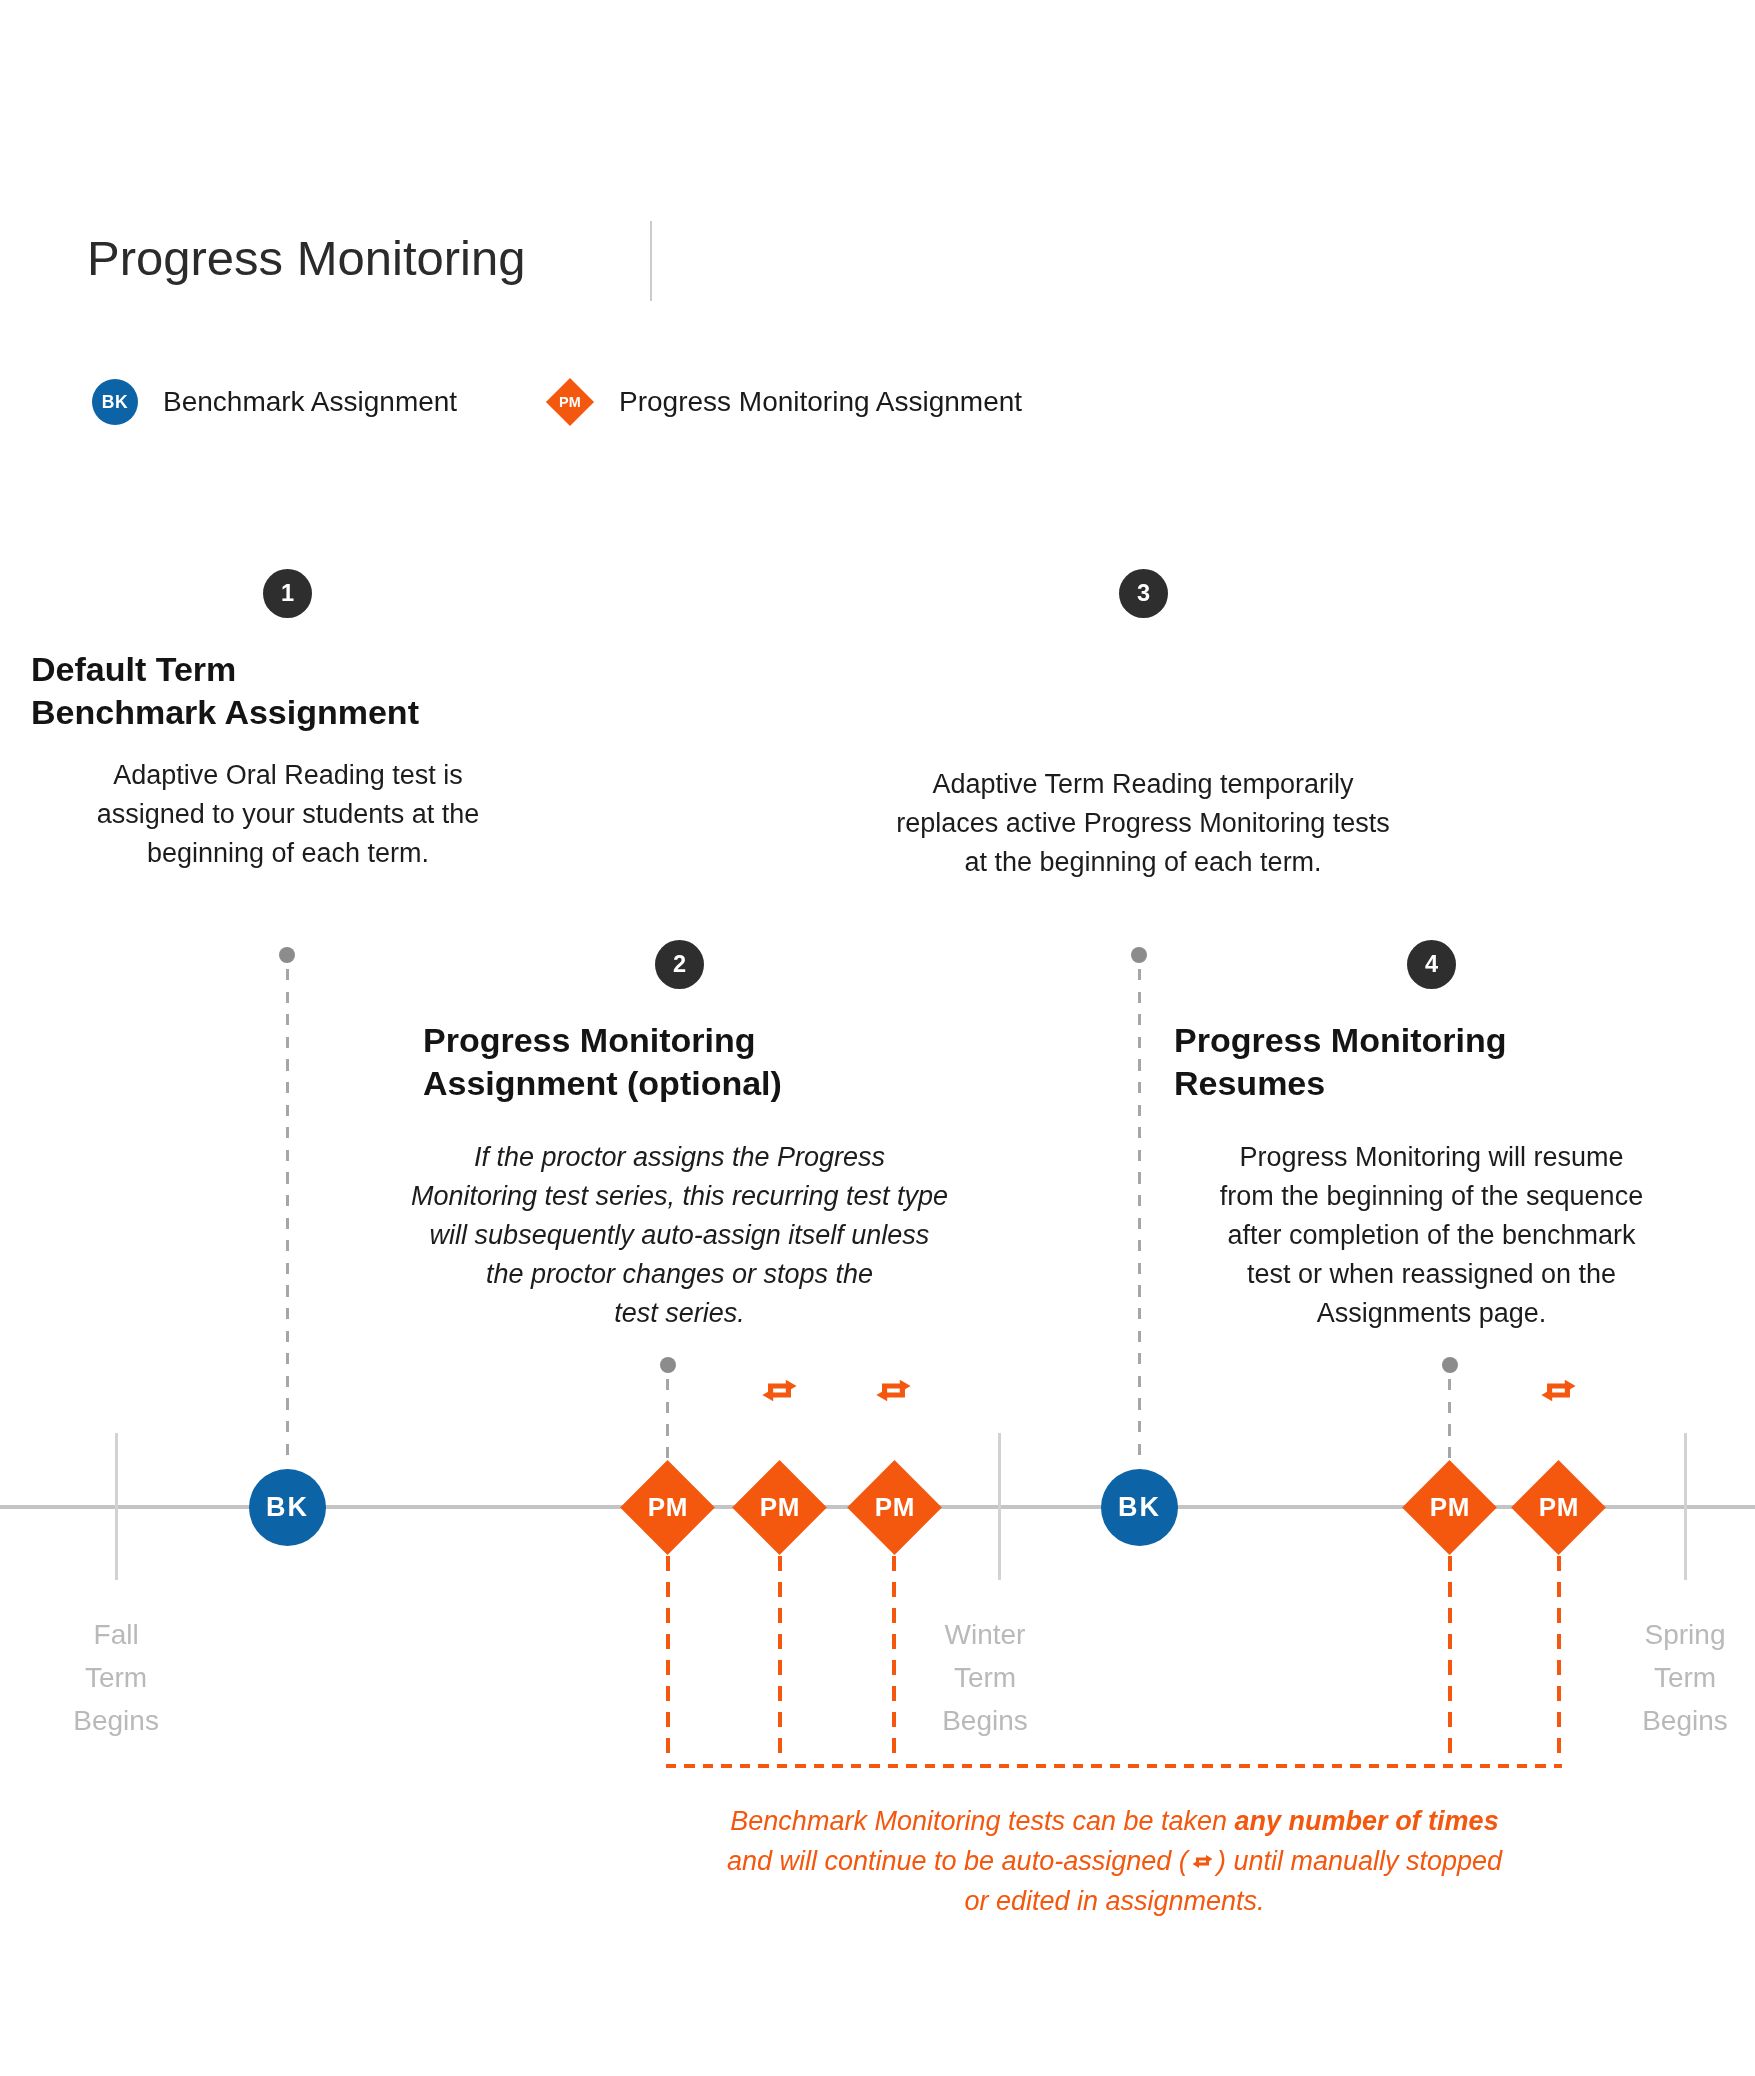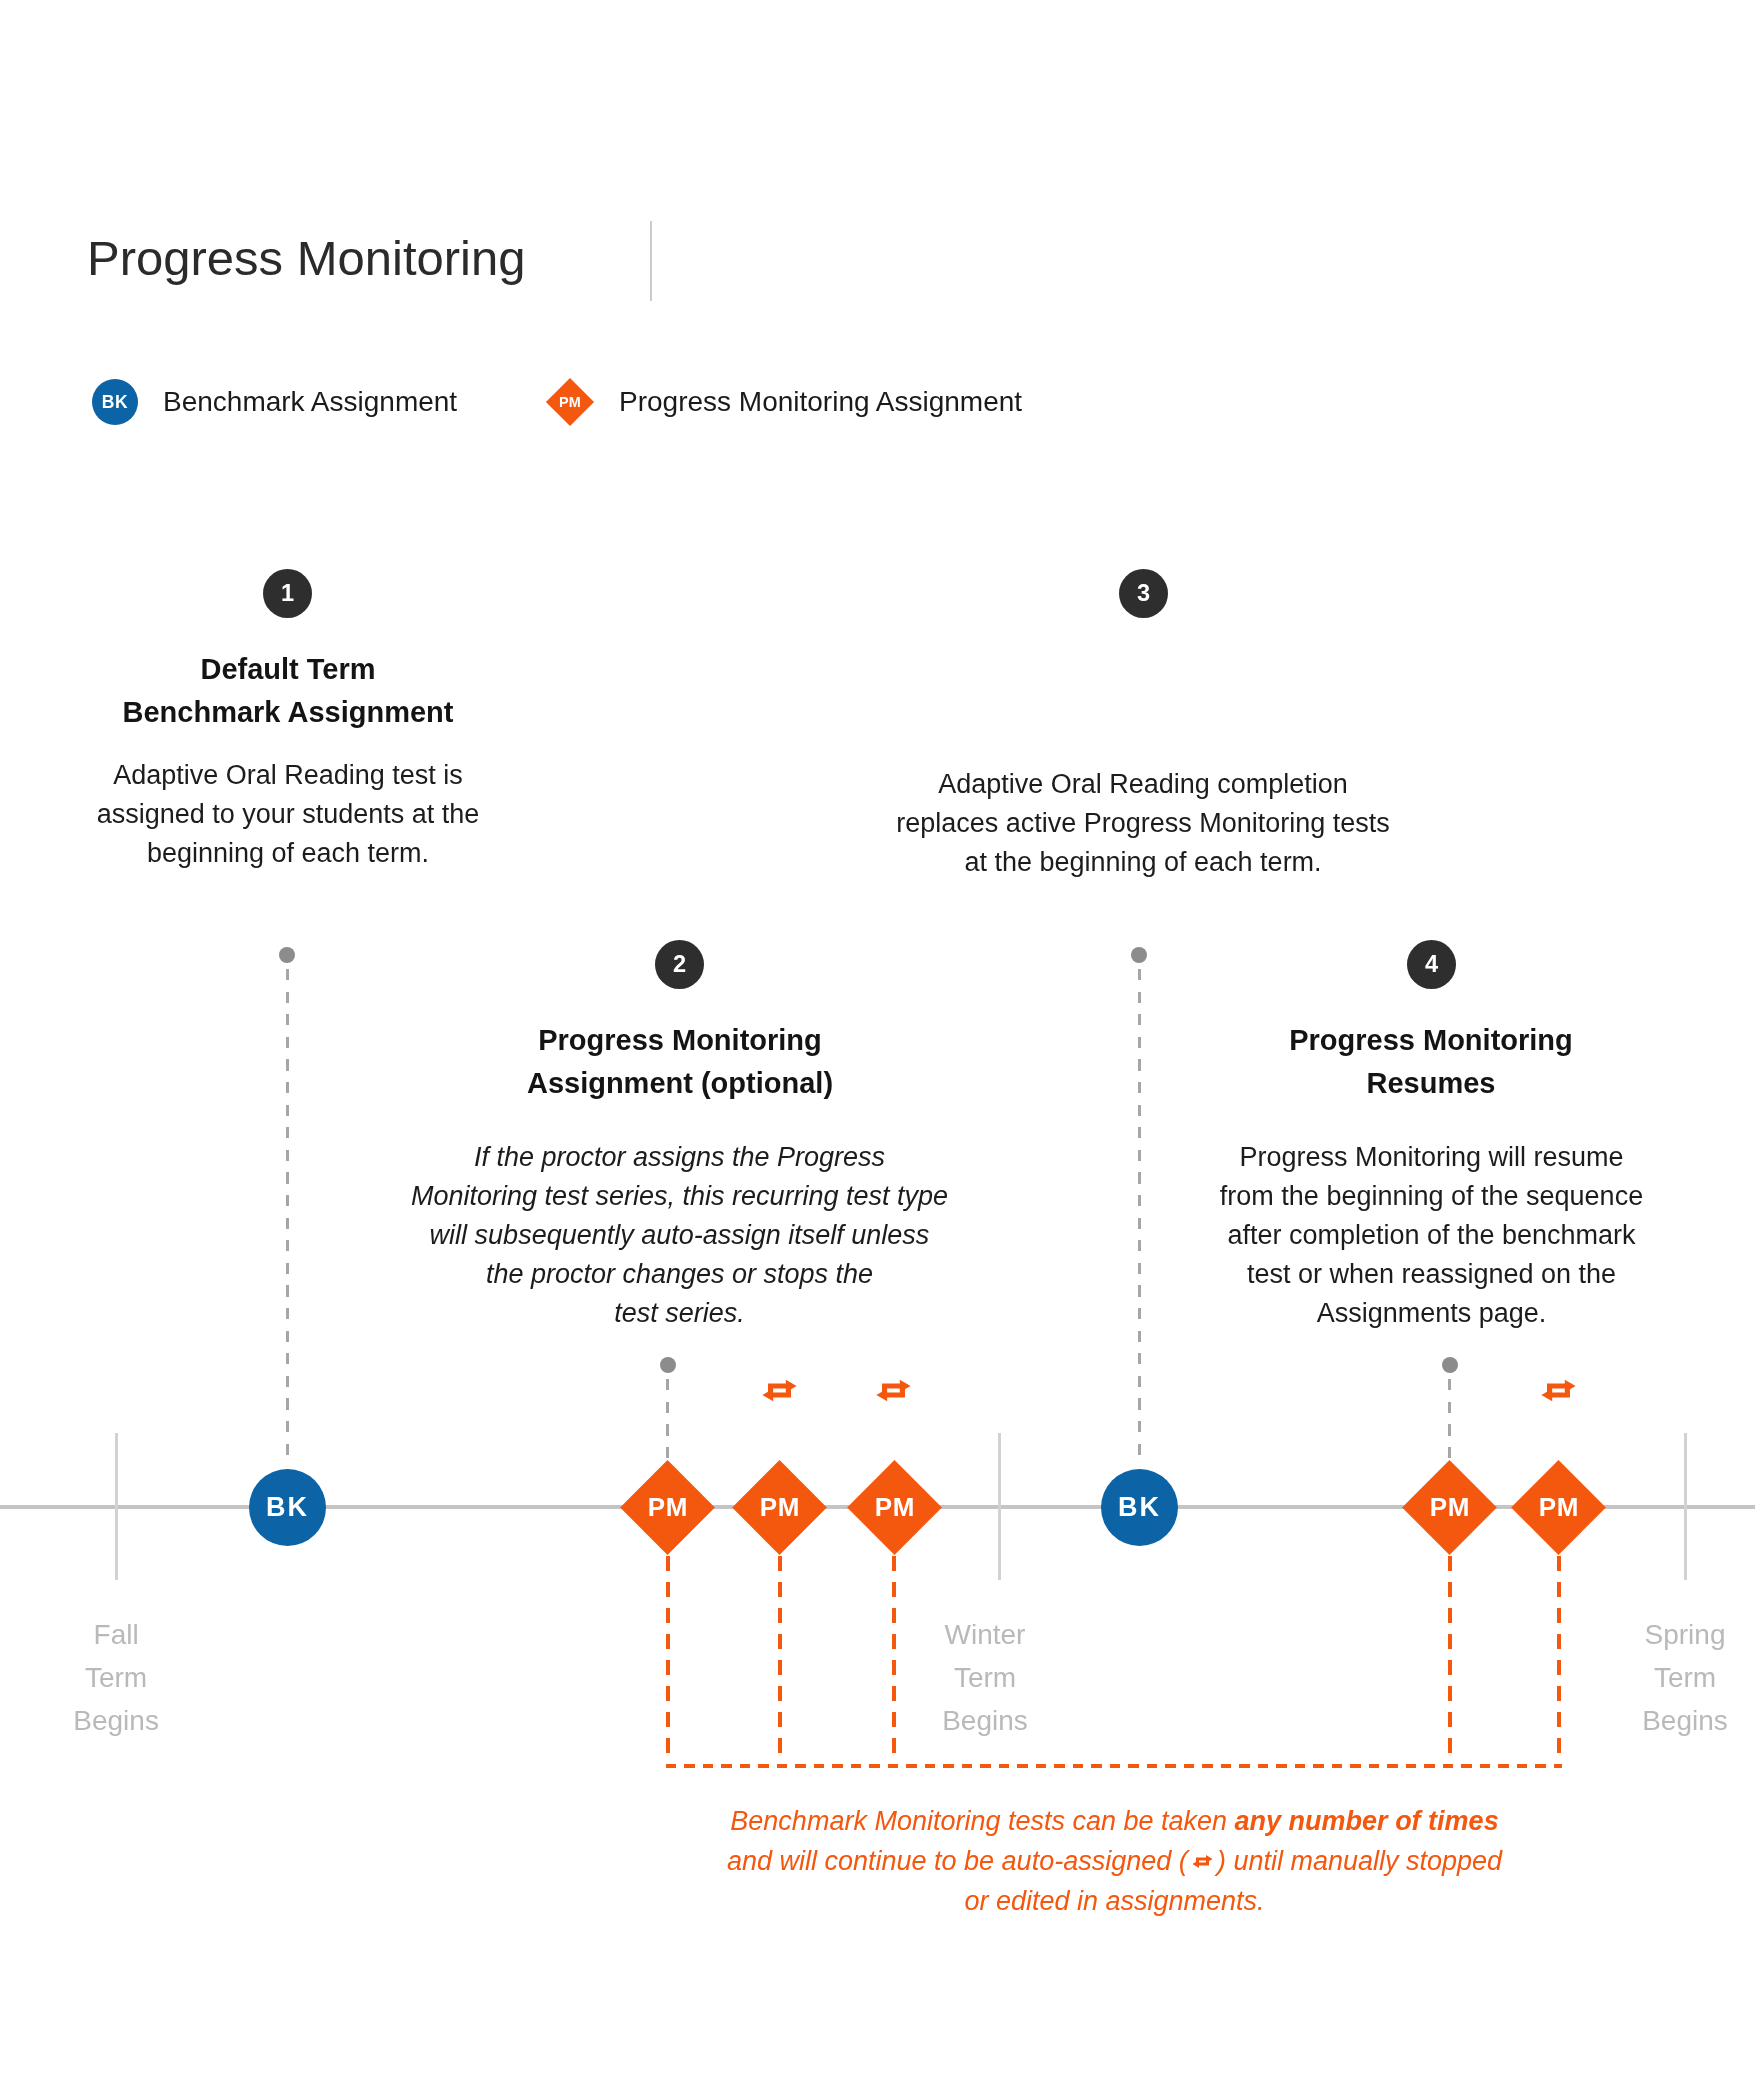--- a/index.html
+++ b/index.html
@@ -30,22 +30,22 @@
   }
   .legend-pm span{transform:rotate(-45deg);color:#fff;font-size:14.4px;font-weight:700;}
 
   
   .step-num{
     width:49px;height:49px;border-radius:50%;background:#2e2e2e;
     color:#ffffff;font-size:23.6px;font-weight:700;
     display:flex;align-items:center;justify-content:center;
   }
   .step-title{
-    font-size:29px;font-weight:700;color:#141414;
-    line-height:43px;text-align:center;white-space:pre-line;
+    font-size:34px;font-weight:700;color:#141414;
+    line-height:43px;white-space:pre-line;
   }
   .step-body{
     font-size:27px;color:#1c1c1c;
     line-height:39px;text-align:center;white-space:pre-line;
   }
 
   
   .tl-line{left:0;top:1505px;width:1755px;height:3.6px;background:#c4c4c4;}
   .tick{width:2.6px;height:147px;top:1433px;background:#d2d2d2;}
   .dot{width:16.4px;height:16.4px;border-radius:50%;background:#8c8c8c;}
@@ -103,21 +103,21 @@
   </div>
   <div class="abs step-title" style="left:31px;top:648px;width:514px;">Default Term
 Benchmark Assignment</div>
   <div class="abs step-body" style="left:57px;top:756px;width:462px;">Adaptive Oral Reading test is
 assigned to your students at the
 beginning of each term.</div>
 
   <div class="abs step-num" style="left:1119px;top:569px;">
     <span>3</span>
   </div>
-  <div class="abs step-body" style="left:835px;top:765px;width:616px;">Adaptive Oral Reading completion
+  <div class="abs step-body" style="left:835px;top:765px;width:616px;">Adaptive Term Reading temporarily
 replaces active Progress Monitoring tests
 at the beginning of each term.</div>
 
   <div class="abs step-num" style="left:655px;top:940px;">
     <span>2</span>
   </div>
   <div class="abs step-title" style="left:423px;top:1019px;width:514px;">Progress Monitoring
 Assignment (optional)</div>
   <div class="abs step-body" style="left:320px;top:1138px;width:719px;font-style:italic;">If the proctor assigns the Progress
 Monitoring test series, this recurring test type

